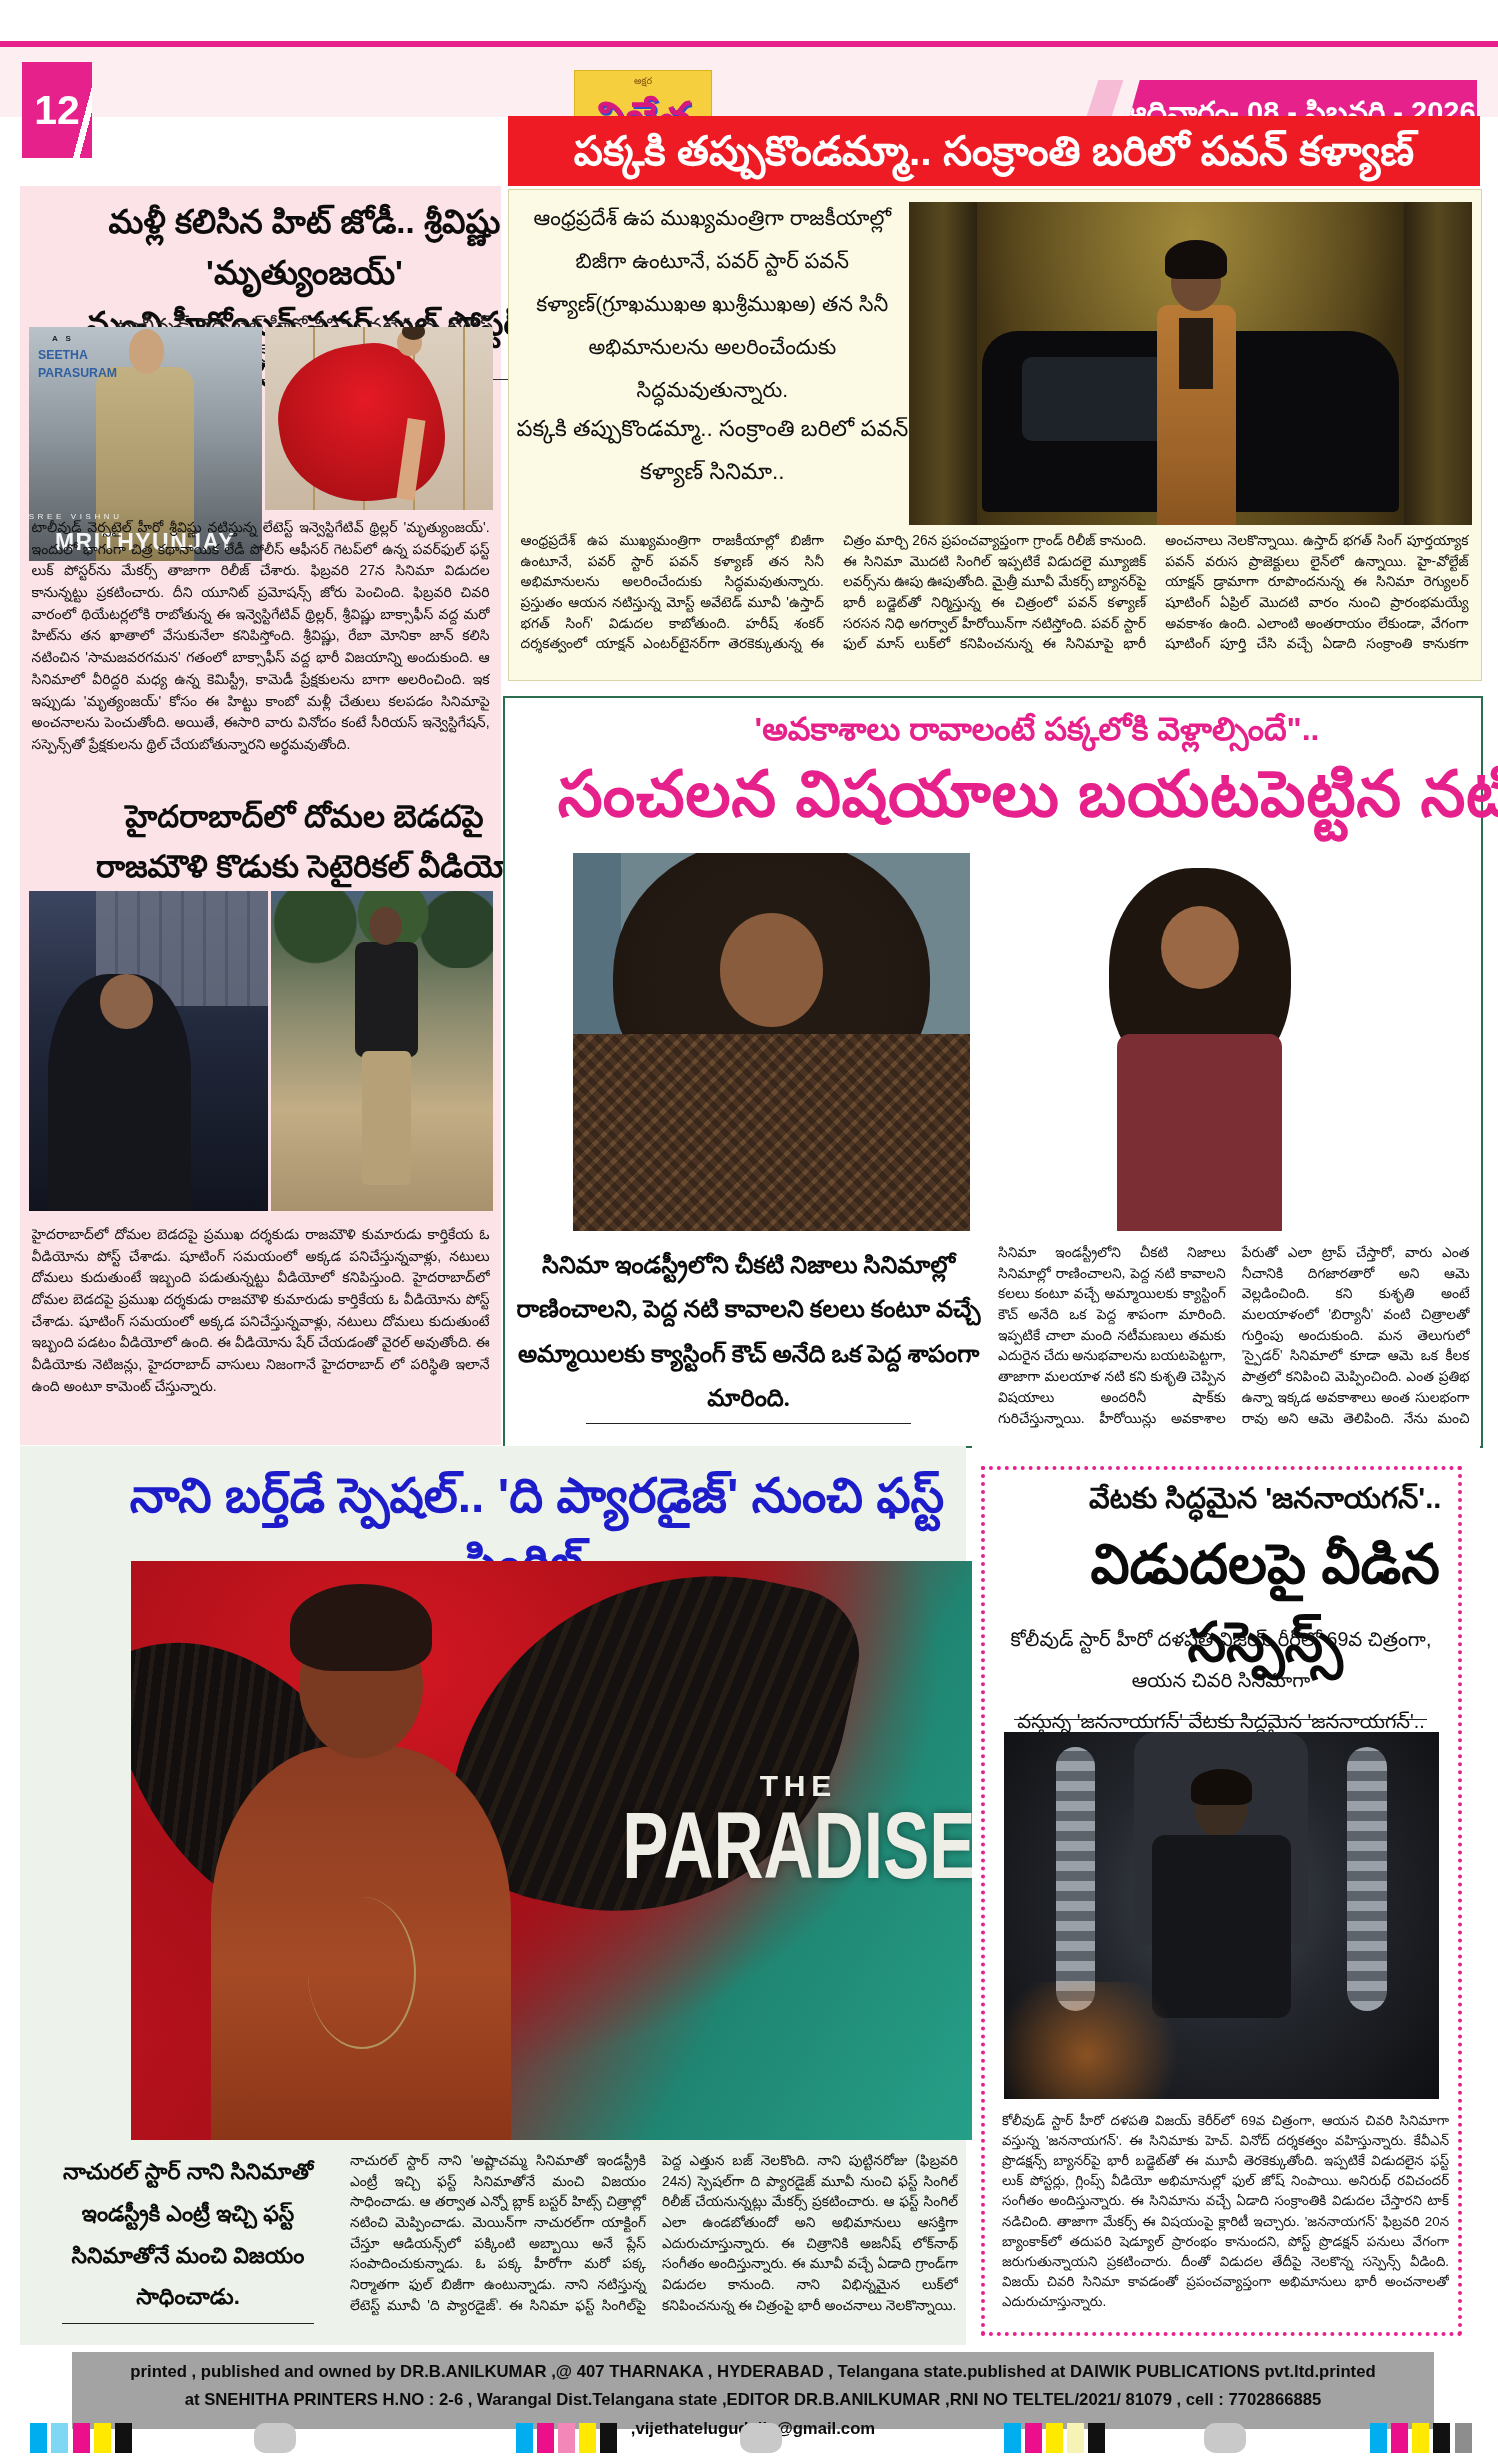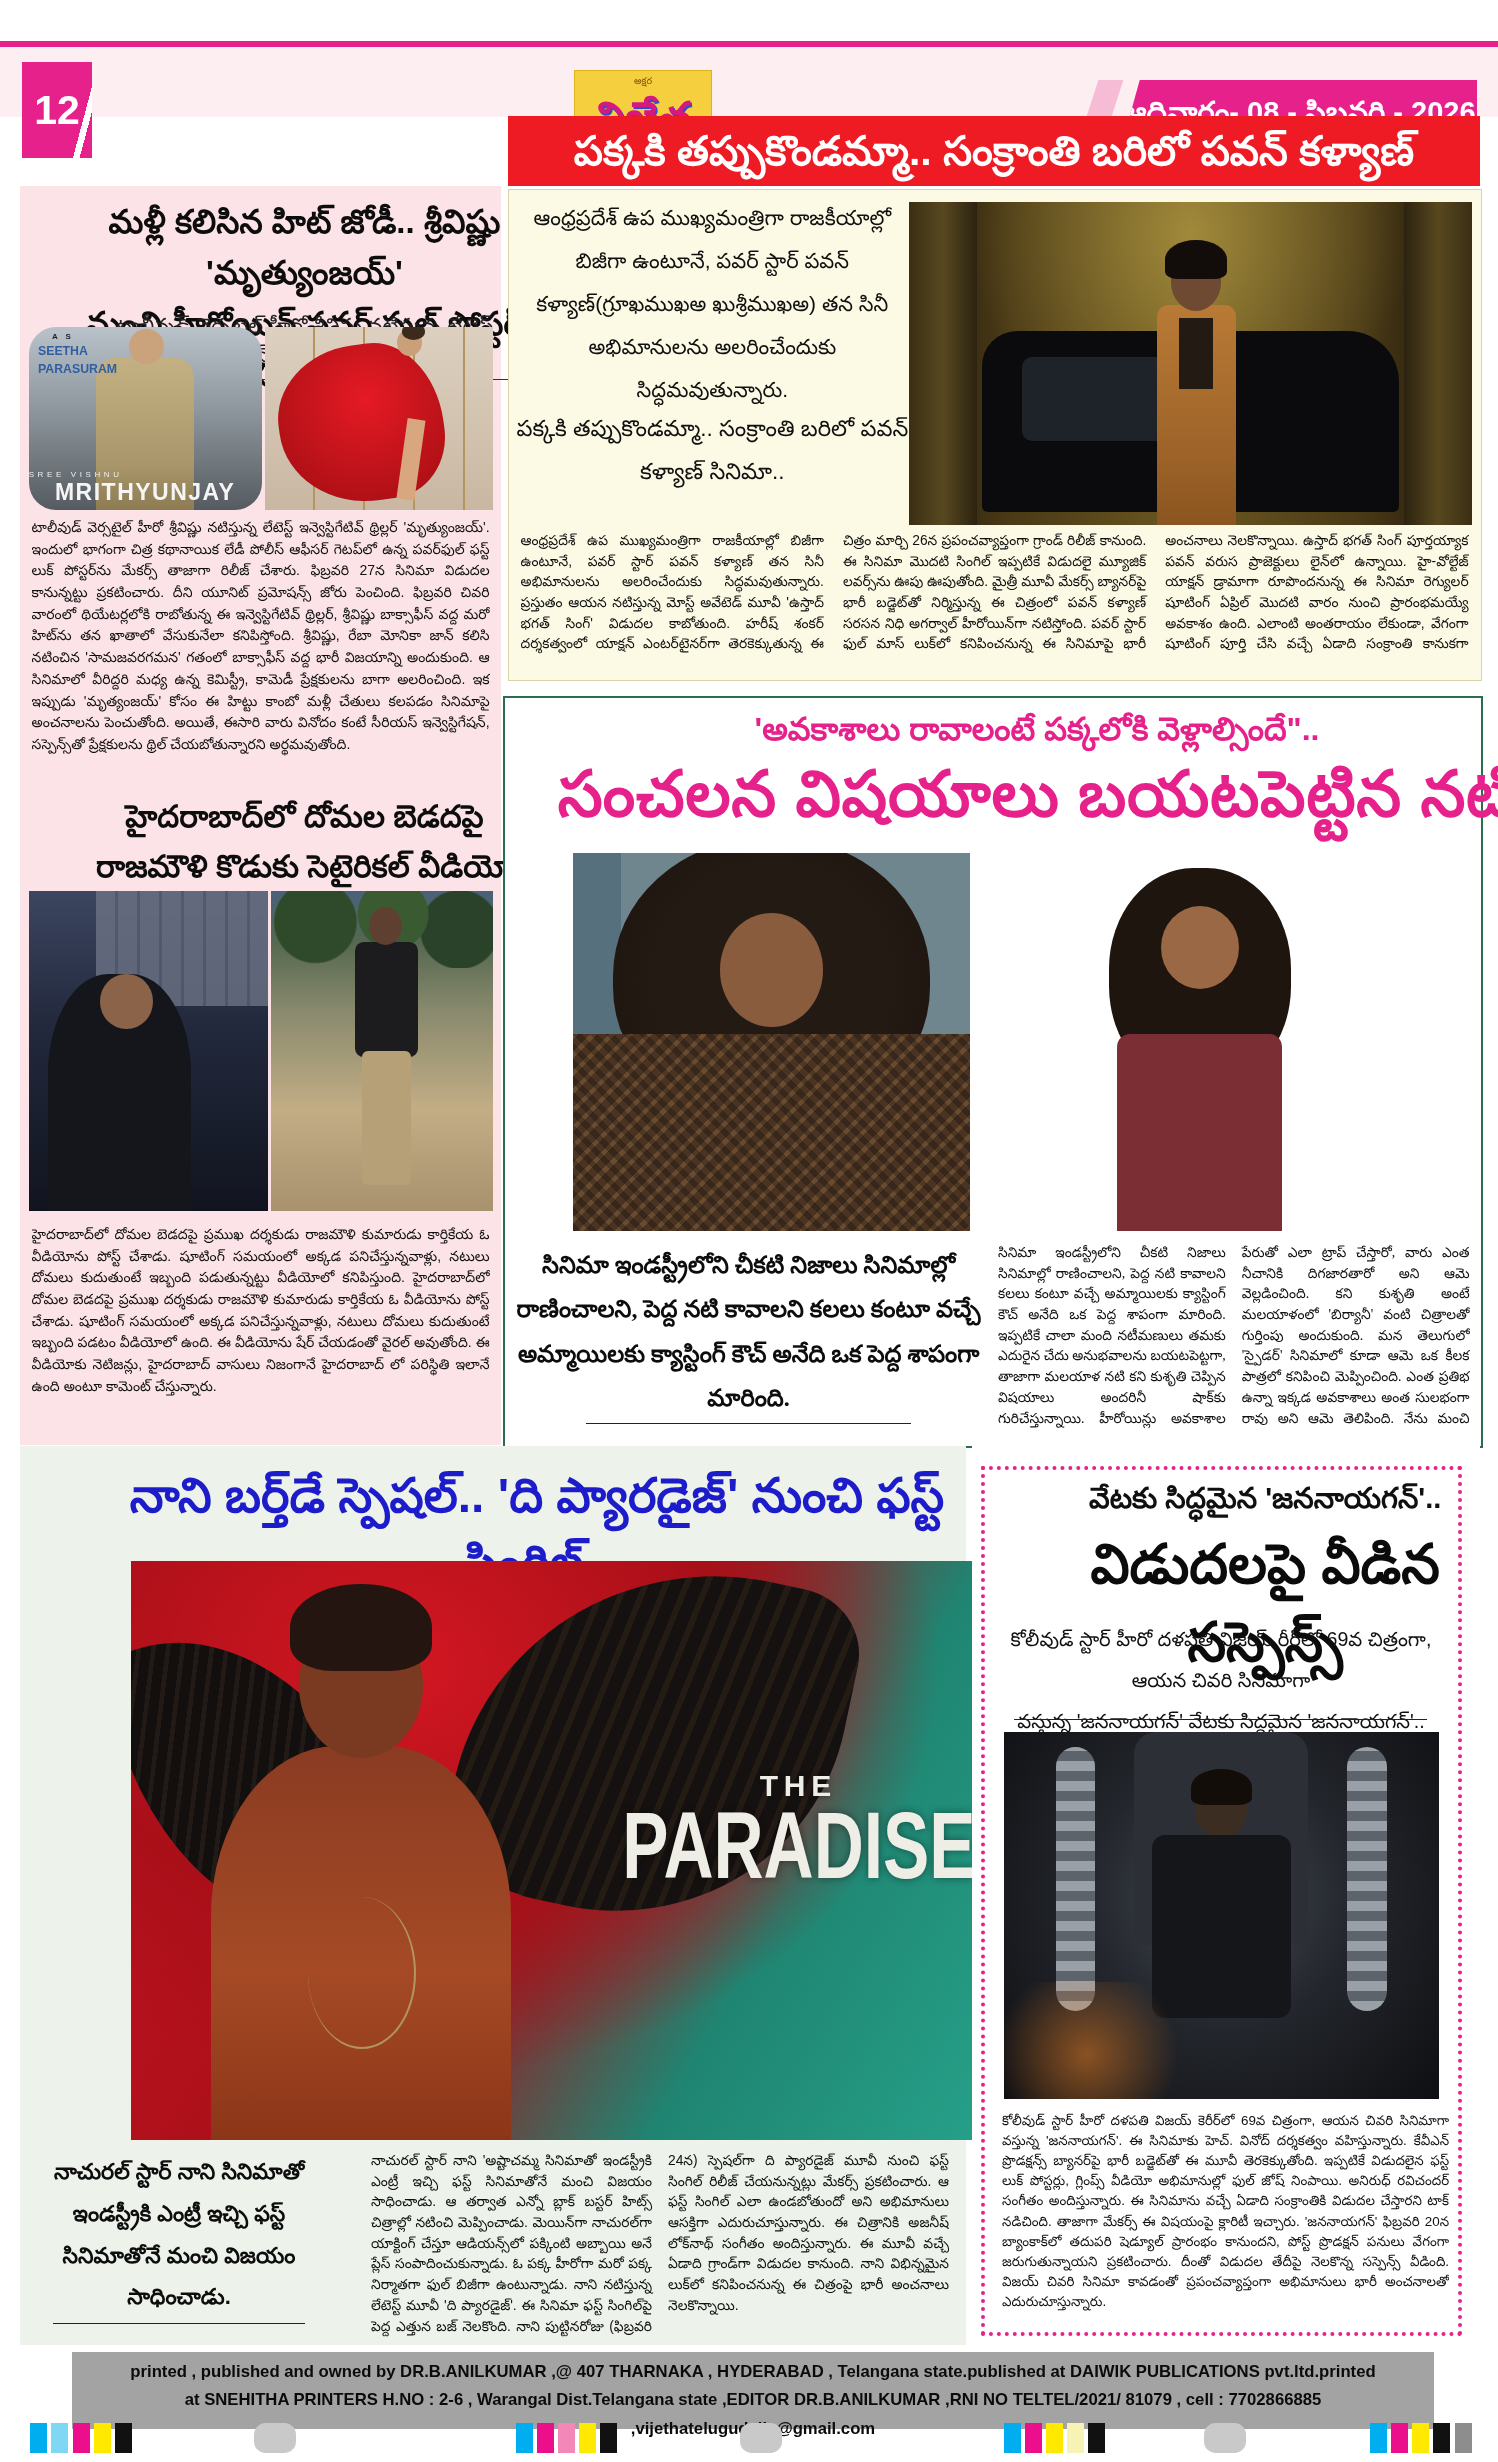--- a/index.html
+++ b/index.html
@@ -33,22 +33,22 @@
   
   .left-col{left:20px;top:186px;width:481px;height:1259px;background:#fbe3e7;}
   .a1-headline{left:0;top:10px;width:481px;font-size:33px;font-weight:bold;line-height:1.55;color:#0d0d0d;}
   .a1-subtitle{left:11.6px;top:128px;width:458px;font-size:21px;color:#222;padding-bottom:7.3px;
                border-bottom:1.5px solid #333;}
   .a1-body{left:11.6px;top:331px;width:458px;height:267px;font-size:14px;line-height:1.55;overflow:hidden;}
   .a2-headline{left:0;top:606px;width:481px;font-size:31px;font-weight:bold;line-height:1.6;color:#0d0d0d;}
   .a2-body{left:11.6px;top:1038px;width:458px;height:215px;font-size:14px;line-height:1.55;overflow:hidden;}
 
   
-  .ph-mj{left:8.7px;top:141px;width:233px;height:183px;
-         background:linear-gradient(180deg,#b9c2c9 0%,#8e979e 45%,#555b60 100%);border-radius:27px;}
+  .ph-mj{left:8.7px;top:141px;width:233px;height:234px;
+         background:linear-gradient(180deg,#b9c2c9 0%,#8e979e 45%,#555b60 100%);}
   .mj-head{left:43%;top:1%;width:15%;height:19%;background:#caa27c;border-radius:50%;}
   .mj-figure{left:29%;top:17%;width:42%;height:83%;border-radius:19px 19px 0 0;
              background:linear-gradient(180deg,#c3b183,#a9976b 70%,#8d7b52);}
   .mj-as{left:10%;top:3%;font-size:8px;color:#223;letter-spacing:2.9px;font-weight:bold;}
   .mj-name{left:4%;top:8%;font-size:12.3px;font-weight:bold;color:#2f5fa0;line-height:1.5;}
   .mj-actor{left:0;bottom:17%;width:100%;text-align:left;font-size:8px;color:#eeeeee;letter-spacing:3.6px;}
   .mj-title{left:0;bottom:2%;width:100%;text-align:center;font-size:23px;font-weight:bold;color:#f5f5f5;
             letter-spacing:1.5px;}
   
   .ph-rd{left:245px;top:141px;width:228px;height:183px;
@@ -140,21 +140,21 @@
   .pp-torso{left:9%;top:32%;width:34%;height:70%;border-radius:42% 42% 0 0;
             background:linear-gradient(180deg,#8a3b22,#a54a25 55%,#8a3417);}
   .pp-head{left:19%;top:9%;width:14%;height:25%;background:#7a3a22;border-radius:50%;}
   .pp-hair{left:18%;top:4%;width:16%;height:15%;background:#241510;border-radius:50% 50% 30% 30%;}
   .pp-chain{left:20%;top:58%;width:12%;height:26%;border:2.2px solid #b7a86f;border-radius:50%;
             border-top:none;border-left:none;opacity:.8;}
   .pp-text{left:53%;top:36%;width:45%;text-align:center;color:#efeee6;}
   .pp-the{font-size:30px;font-weight:bold;letter-spacing:5.8px;text-shadow:0 0 5.8px rgba(0,0,0,.5);}
   .pp-title{font-size:73px;font-weight:800;letter-spacing:0px;transform:scale(.95,1.3);
             transform-origin:center;text-shadow:0 0 7.3px rgba(0,0,0,.45);}
-  .nn-textrow{left:1px;top:705px;width:928px;height:187px;display:flex;gap:34px;}
+  .nn-textrow{left:10px;top:705px;width:928px;height:187px;display:flex;gap:4px;}
   .nn-lead{flex:0 0 316px;font-size:22px;font-weight:bold;line-height:1.9;text-align:center;color:#0d0d0d;}
   .nn-lead-rule{width:80%;margin:4.4px auto 0;border-bottom:1.5px solid #222;}
   .nn-body{flex:1;column-count:2;column-gap:16px;font-size:13.8px;line-height:1.5;overflow:hidden;}
 
   
   .vijay-box{left:972px;top:1446px;width:508px;height:899px;background:#fff;}
   .vj-frame{left:8.7px;top:20px;width:481px;height:870px;border:4.4px dotted #e7218b;box-sizing:border-box;}
   .vj-kicker{left:0;top:11.6px;width:100%;font-size:29px;font-weight:bold;color:#101010;}
   .vj-headline{left:0;top:62px;width:100%;font-size:55px;font-weight:800;color:#0b0b0b;}
   .vj-subtitle{left:7.3px;top:149px;width:458px;font-size:19.6px;line-height:2.1;text-align:center;color:#101010;}

